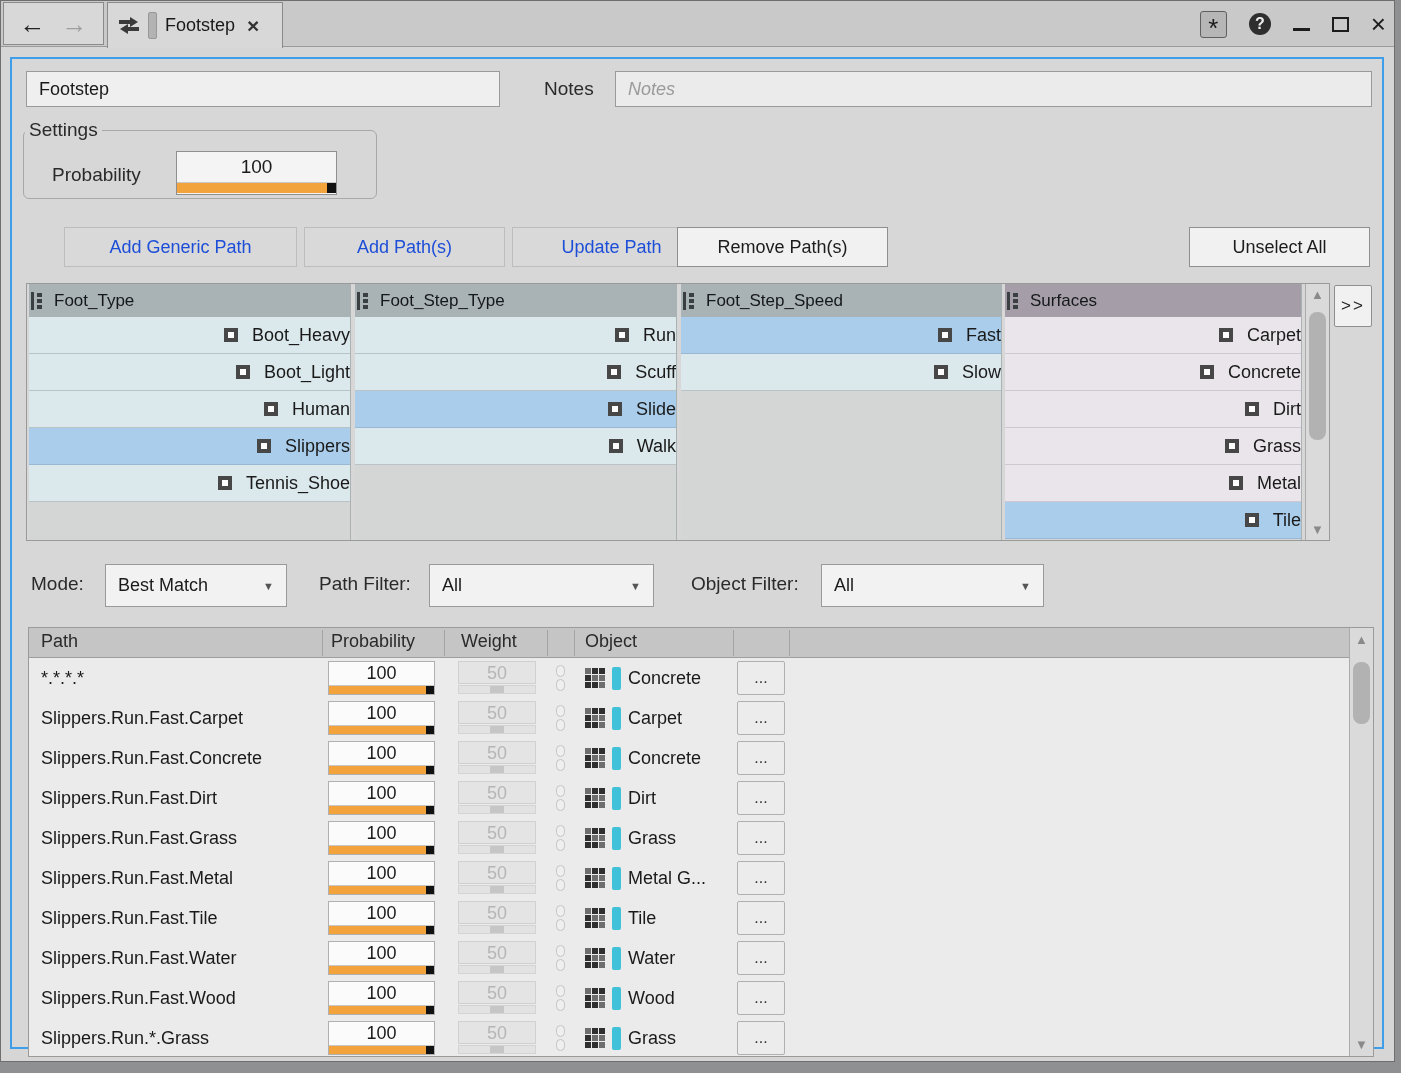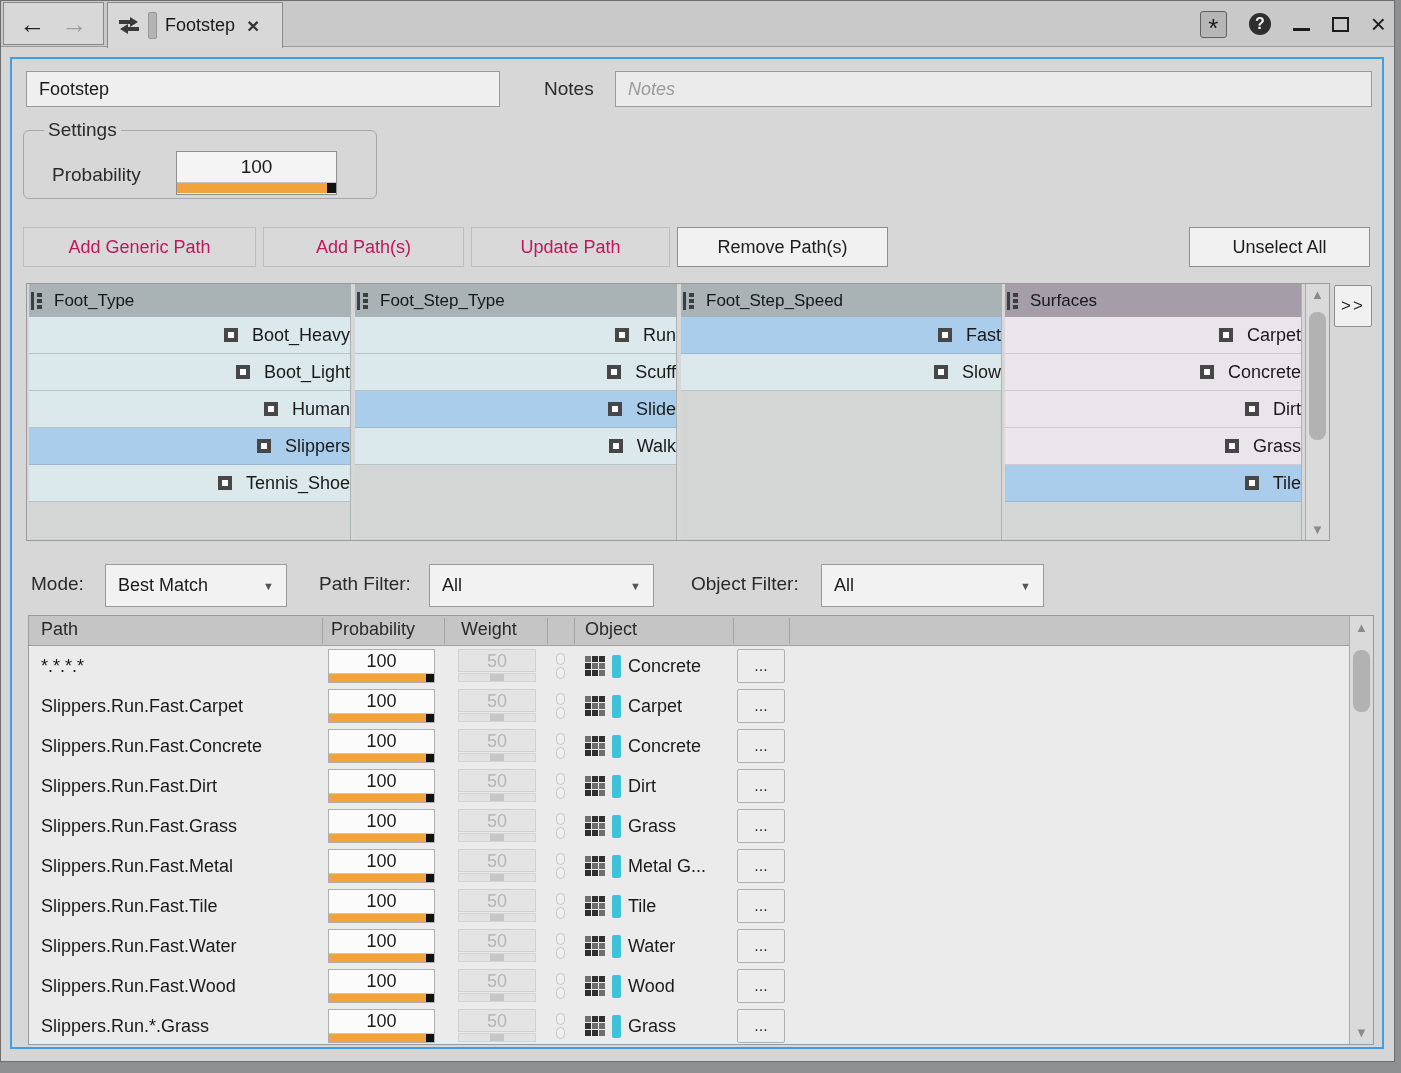--- a/index.html
+++ b/index.html
@@ -25,30 +25,30 @@
 
   
   .content { position:absolute; left:9px; top:56px; width:1374px; height:992px; border:2px solid #3e9eea; background:#d7d7d7; }
   .field { position:absolute; background:#efefef; border:1px solid #9a9a9a; font-size:18px; padding:0 12px; font-family:inherit; color:#1a1a1a; }
   .name-input { left:14px; top:12px; width:474px; height:36px; }
   .notes-label { position:absolute; left:532px; top:19px; font-size:19px; color:#2a2a2a; }
   .notes-input { left:603px; top:12px; width:757px; height:36px; background:#ebebeb; font-style:italic; }
   .notes-input::placeholder { color:#9a9a9a; font-style:italic; }
 
   .settings { position:absolute; left:11px; top:60px; width:354px; height:80px; border:1px solid #a8a8a8; border-radius:6px; }
-  .settings legend { font-size:19px; color:#2a2a2a; margin-left:20px; padding:0 4px; }
+  .settings legend { font-size:19px; color:#2a2a2a; margin-left:1px; padding:0 4px; }
   .prob-label { position:absolute; left:28px; top:23px; font-size:19px; color:#2a2a2a; }
   .spin { border:1px solid #8f8f8f; background:#f4f4f4; }
   .spin-settings { position:absolute; left:152px; top:10px; width:161px; height:44px; }
   .spin-num { text-align:center; font-size:19px; height:30px; line-height:30px; background:#f4f4f4; }
   .spin-bar { position:relative; height:11px; background:#f2a33c; border-top:1px solid #c8c8c8; }
   .spin-handle { position:absolute; right:0; top:0; width:9px; height:100%; background:#111; }
 
   .btn { position:absolute; top:168px; height:40px; background:#f1f1f1; border:1px solid #8f8f8f; font-size:18px; color:#1c1c1c; font-family:inherit; text-align:center; line-height:38px; }
-  .btn.disabled { background:#d9d9d9; border-color:#bdbdbd; color:#be185d; }
+  .btn.disabled { background:#d9d9d9; border-color:#bdbdbd; color:#1d4ed8;margin-left:41px; }
   .btn0 { left:11px; width:233px; }
   .btn1 { left:251px; width:201px; }
   .btn2 { left:459px; width:199px; }
   .btn3 { left:665px; width:211px; }
   .btn-unselect { left:1177px; width:181px; }
 
   
   .swpanel { position:absolute; left:14px; top:224px; width:1304px; height:258px; border:1px solid #9a9a9a; background:#d7d7d7; }
   .swcol { position:absolute; top:0; height:256px; background:#d4d6d6; border-right:1px solid #aab2b4; overflow:hidden; }
   .swcol:nth-child(1){ left:2px; width:322px; }
@@ -79,21 +79,21 @@
   .mode-label { left:19px; }
   .pf-label { left:307px; }
   .of-label { left:679px; }
   .dropdown { position:absolute; top:505px; height:43px; background:#f2f2f2; border:1px solid #9a9a9a; font-size:18px; display:flex; align-items:center; padding:0 12px; justify-content:space-between; }
   .dd-mode { left:93px; width:182px; }
   .dd-path { left:417px; width:225px; }
   .dd-obj  { left:809px; width:223px; }
   .dd-arrow { font-size:11px; color:#555; }
 
   
-  .tpanel { position:absolute; left:16px; top:556px; width:1346px; height:430px; border:1px solid #9a9a9a; background:#ebebeb; overflow:hidden; }
+  .tpanel { position:absolute; left:16px; top:568px; width:1346px; height:430px; border:1px solid #9a9a9a; background:#ebebeb; overflow:hidden; }
   .thead { position:absolute; left:0; top:0; width:100%; height:30px; background:#c5c5c5; border-bottom:1px solid #9f9f9f; font-size:18px; color:#2a2a2a; }
   .thead span { position:absolute; top:3px; }
   .th-path { left:12px; } .th-prob { left:302px; } .th-weight { left:432px; } .th-object { left:556px; }
   .thead i { position:absolute; top:2px; width:1px; height:26px; background:#a3a3a3; }
   .tbody { position:absolute; left:0; top:30px; width:1320px; }
   .trow { position:relative; height:40px; background:#ebebeb; }
   .c-path { position:absolute; left:12px; top:0; height:40px; line-height:40px; font-size:18px; }
   .c-prob { position:absolute; left:299px; top:3px; width:107px; border:1px solid #b0b0b0; background:#fbfbfb; }
   .c-prob .spin-num { height:23px; line-height:23px; font-size:18px; background:#fbfbfb; }
   .c-prob .spin-bar { height:9px; }
@@ -279,20 +279,24 @@
             <span class="swrow-label">Concrete</span>
           </div>
           <div class="swrow">
             <span class="swrow-icon"></span>
             <span class="swrow-label">Dirt</span>
           </div>
           <div class="swrow">
             <span class="swrow-icon"></span>
             <span class="swrow-label">Grass</span>
           </div>
+          <div class="swrow">
+            <span class="swrow-icon"></span>
+            <span class="swrow-label">Metal</span>
+          </div>
           <div class="swrow selected">
             <span class="swrow-icon"></span>
             <span class="swrow-label">Tile</span>
           </div>
         </div>
       </div>
     <div class="vscroll" style="position:absolute; left:1293px; top:225px;">
       <div class="up">▲</div>
       <div class="thumb sw-thumb"></div>
       <div class="down">▼</div>

